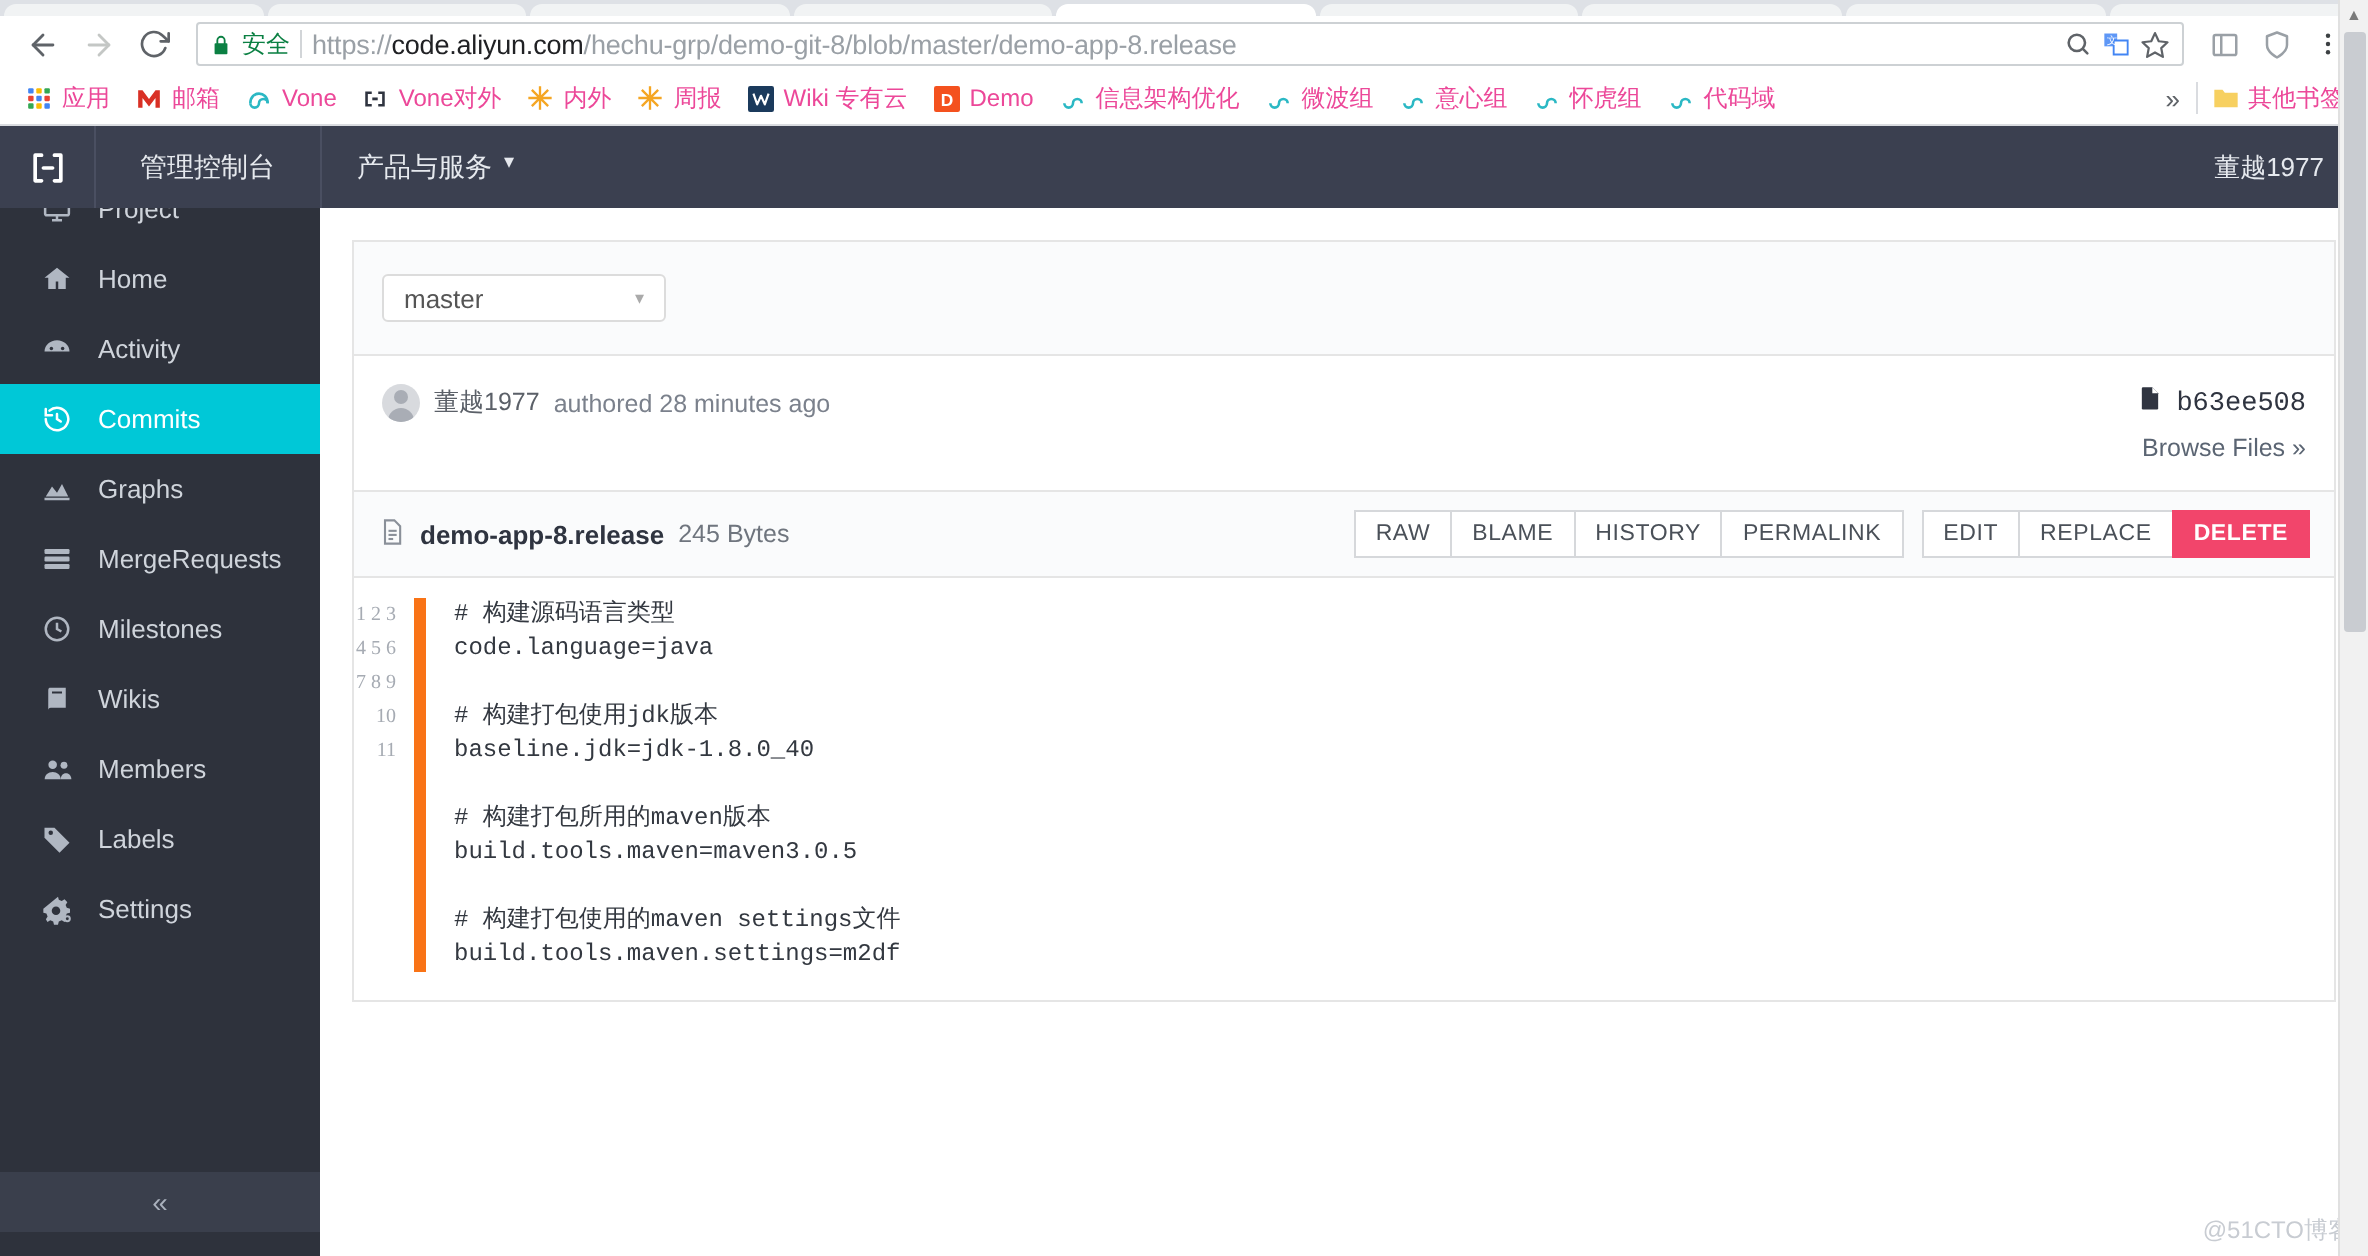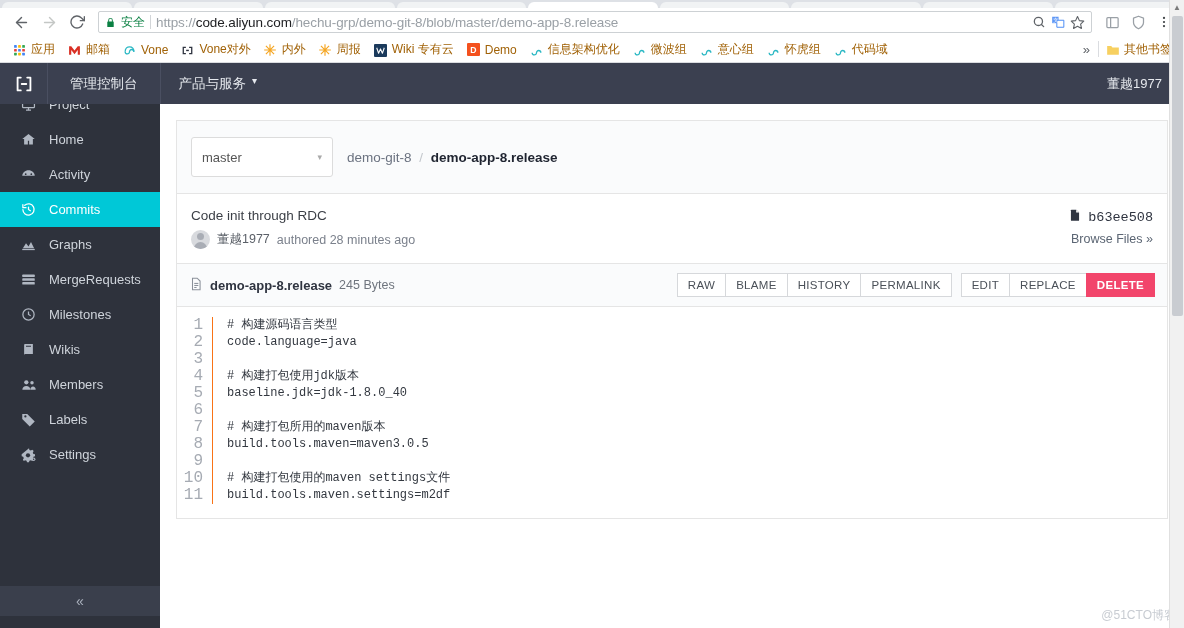--- a/index.html
+++ b/index.html
@@ -44,22 +44,22 @@
   .omni-icon { color: #5f6368; display: flex; align-items: center; flex: none; }
   .omni-icon.blue { color: #4285f4; }
   .tool-icon { width: 24px; height: 26px; display: flex; align-items: center; justify-content: center; color: #9aa0a6; flex: none; }
 
   #bookmarks-bar {
     height: 27px; background: #ffffff; border-bottom: 1px solid #dadce0;
     display: flex; align-items: center; padding: 0 6px; gap: 0px; overflow: hidden;
     position: relative;
   }
   .bm {
-    display: flex; align-items: flex-end; gap: 4px; padding: 2px 6px;
-    font-size: 12px; color: #a16207; white-space: nowrap; flex: none;
+    display: flex; align-items: center; gap: 4px; padding: 2px 6px;
+    font-size: 12px; color: #ec4899; white-space: nowrap; flex: none;
   }
   .bm-ico { width: 15px; height: 15px; display: flex; align-items: center; justify-content: center; flex: none; }
   #bm-overflow { margin-left: auto; color: #5f6368; font-size: 13px; padding: 0 8px; flex: none; }
   .bm-divider { width: 1px; height: 16px; background: #dadce0; flex: none; }
 
   
   #app { display: flex; height: 565px; position: relative; background: #fff; }
 
   #sidebar {
     width: 160px; flex: none; background: #2e323c; display: flex; flex-direction: column;
@@ -102,21 +102,21 @@
     position: absolute; top: 41px; left: 160px; right: 0; bottom: 0;
     background: #ffffff; overflow: hidden;
   }
   #page-inner { padding: 16px; }
 
   #branch-row {
     background: #fafbfc; border: 1px solid #e5e5e5; border-bottom: none;
     display: flex; align-items: center; padding: 16px 14px; gap: 14px;
   }
   #branch-select {
-    width: 142px; height: 40px; border: 1px solid #dcdcdc; border-radius: 3px;
+    width: 142px; height: 24px; border: 1px solid #dcdcdc; border-radius: 3px;
     background: #fff; display: flex; align-items: center; justify-content: space-between;
     padding: 0 10px; font-size: 13px; color: #555;
   }
   #branch-caret { color: #aaa; font-size: 9px; }
   #breadcrumb { font-size: 13.5px; color: #6b7280; }
   #breadcrumb .sep { color: #c3c7cc; margin: 0 4px; }
   #breadcrumb b { color: #1f2430; font-weight: bold; }
 
   #commit-row {
     border: 1px solid #e5e5e5; border-bottom: none; background: #ffffff;
@@ -162,22 +162,22 @@
   }
   .btn:first-child { margin-left: 0; }
   .btn.danger { background: #f2456b; border-color: #f2456b; color: #ffffff; font-weight: bold; }
 
   #code-block {
     border: 1px solid #e5e5e5; border-top: none; background: #ffffff;
     display: flex; padding: 10px 0 14px 0;
   }
   #gutter {
     width: 36px; flex: none; text-align: right; padding-right: 9px;
-    border-right: 1px solid #f97316; color: #a6abb3;
-    font-family: Liberation Mono, monospace; font-size: 16px; line-height: 17px;
+    border-right: 6px solid #f97316; color: #a6abb3;
+    font-family: Liberation Serif, serif; font-size: 10px; line-height: 17px;
   }
   #code-lines {
     padding-left: 14px; font-family: "Liberation Mono", monospace;
     font-size: 12px; line-height: 17px; color: #333840; white-space: pre;
   }
 
   #watermark {
     position: absolute; right: 8px; bottom: 4px; font-size: 12px; color: #c8ccd2;
   }
 
@@ -554,30 +554,24 @@
   </div>
 
   <div id="page-body">
     <div id="page-inner">
 
       <div id="branch-row">
         <div id="branch-select">
           <span>master</span>
           <span id="branch-caret">▾</span>
         </div>
-        <div id="breadcrumb">
-          <span>demo-git-8</span>
-          <span class="sep">/</span>
-          <b>demo-app-8.release</b>
-        </div>
       </div>
 
       <div id="commit-row">
         <div id="commit-left">
-          <div id="commit-title">Code init through RDC</div>
           <div id="commit-meta">
             <span id="avatar"></span>
             <span id="commit-author">董越1977</span>
             <span>authored 28 minutes ago</span>
           </div>
         </div>
         <div id="commit-right">
           <div id="commit-hash">
             <span>
               <svg width="14" height="15" viewBox="0 0 24 24" fill="currentColor">

